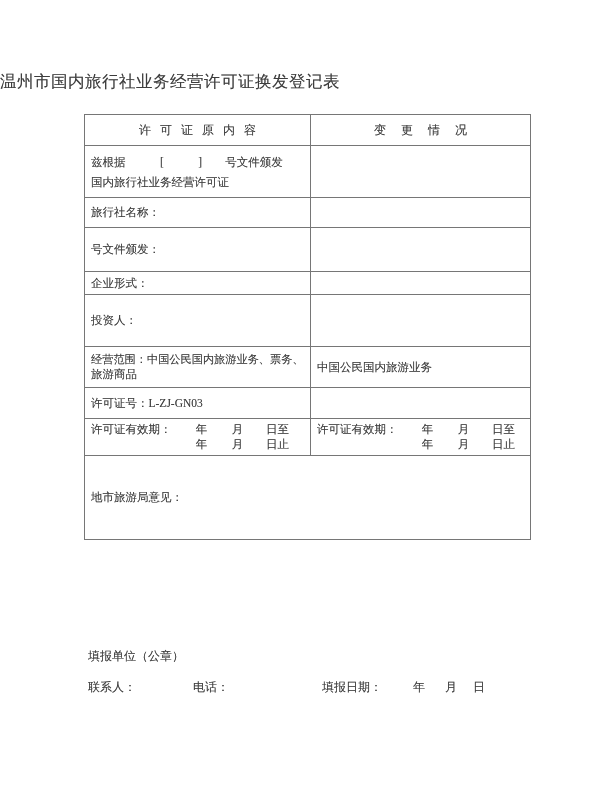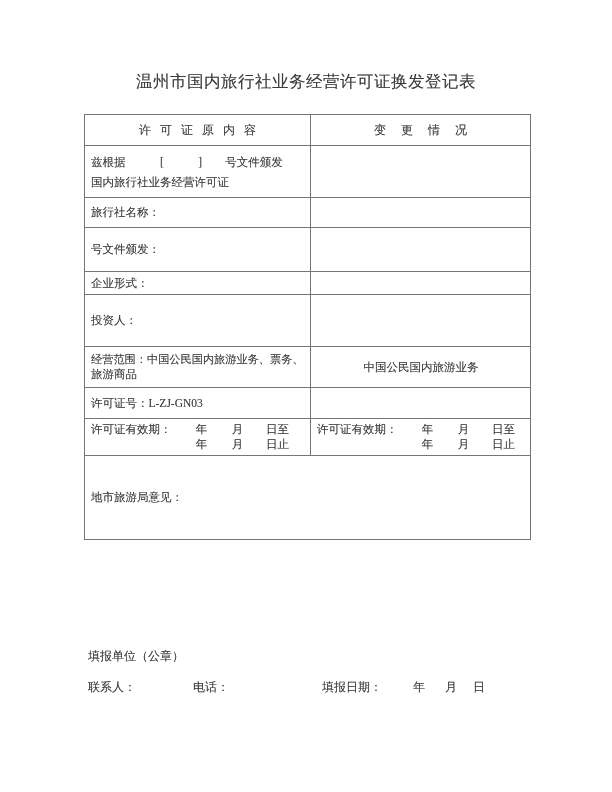--- a/index.html
+++ b/index.html
@@ -15,21 +15,21 @@
     background: var(--bg);
     position: relative;
     font-family: "Liberation Serif", "DejaVu Serif", serif;
     color: var(--text);
     text-shadow: 0 0 0.5px rgba(70,70,70,0.45);
   }
   .page { position: absolute; inset: 0; overflow: hidden; }
 
   .title {
     position: absolute; top: 71px; left: 0; width: 100%;
-    text-align: center;
+    text-align: left;
     font-size: 16.5px; letter-spacing: 0.5px;
     white-space: nowrap;
   }
 
   table.form {
     position: absolute; left: 84px; top: 105px;
     width: 446px;
     border-collapse: collapse; table-layout: fixed;
     border: 1.5px solid var(--border_outer);
     margin-top: 9px;
@@ -56,21 +56,21 @@
   tr.r-city    td { height: 84px; }
   tr.r-province td { height: 85px; }
 
   td.hdr { text-align: center; font-size: 12px; padding: 0; }
   td.hdr-left  { word-spacing: 6px; }
   td.hdr-right { word-spacing: 12px; }
 
   .nw { white-space: nowrap; }
   .issue-line { white-space: nowrap; line-height: 20px; }
   .tight { font-size: 11.2px; }
-  td.center { text-align: center; }
+  td.center { text-align: left; }
 
   .validity { display: flex; align-items: flex-start; }
   .v-label { white-space: nowrap; flex: 0 0 auto; }
   .v-dates { display: inline-block; margin-left: 12px; }
   .v-line { display: flex; line-height: 15px; }
   .vu { display: inline-block; width: 36px; text-align: center; white-space: nowrap; }
   .vu.wide { width: 44px; text-align: center; }
 
   .footer {
     position: absolute; left: 88px; top: 649px; width: 470px;

